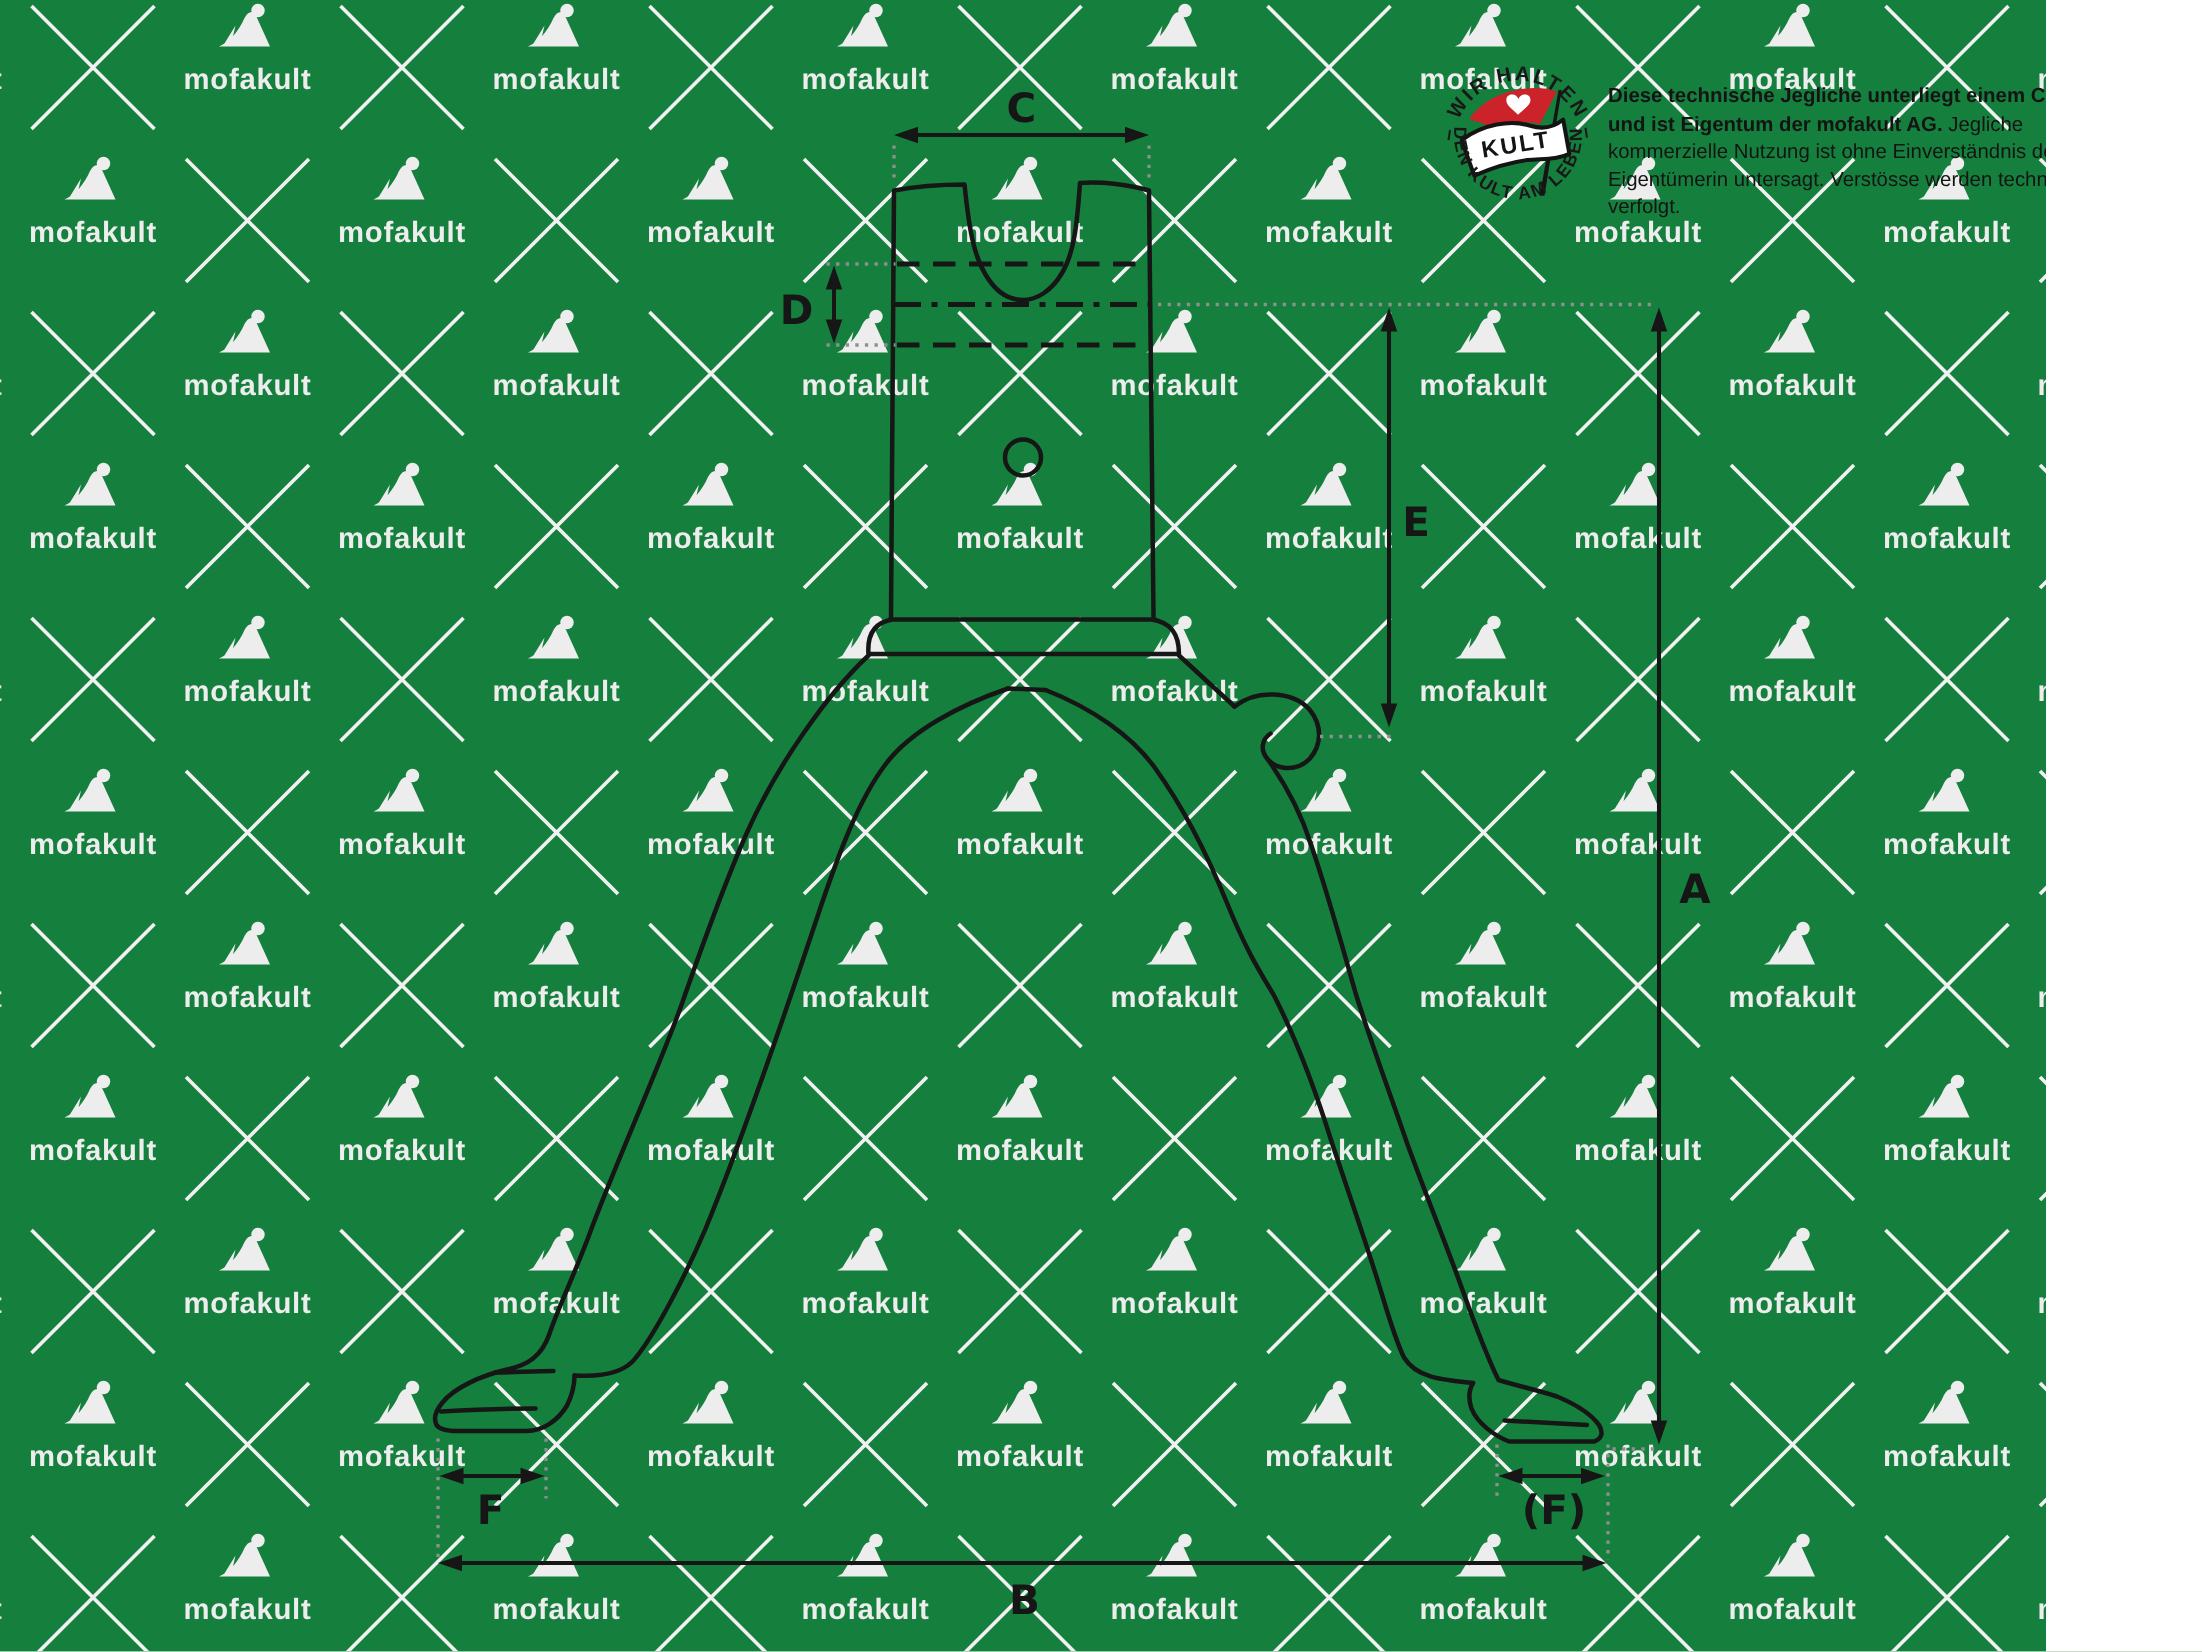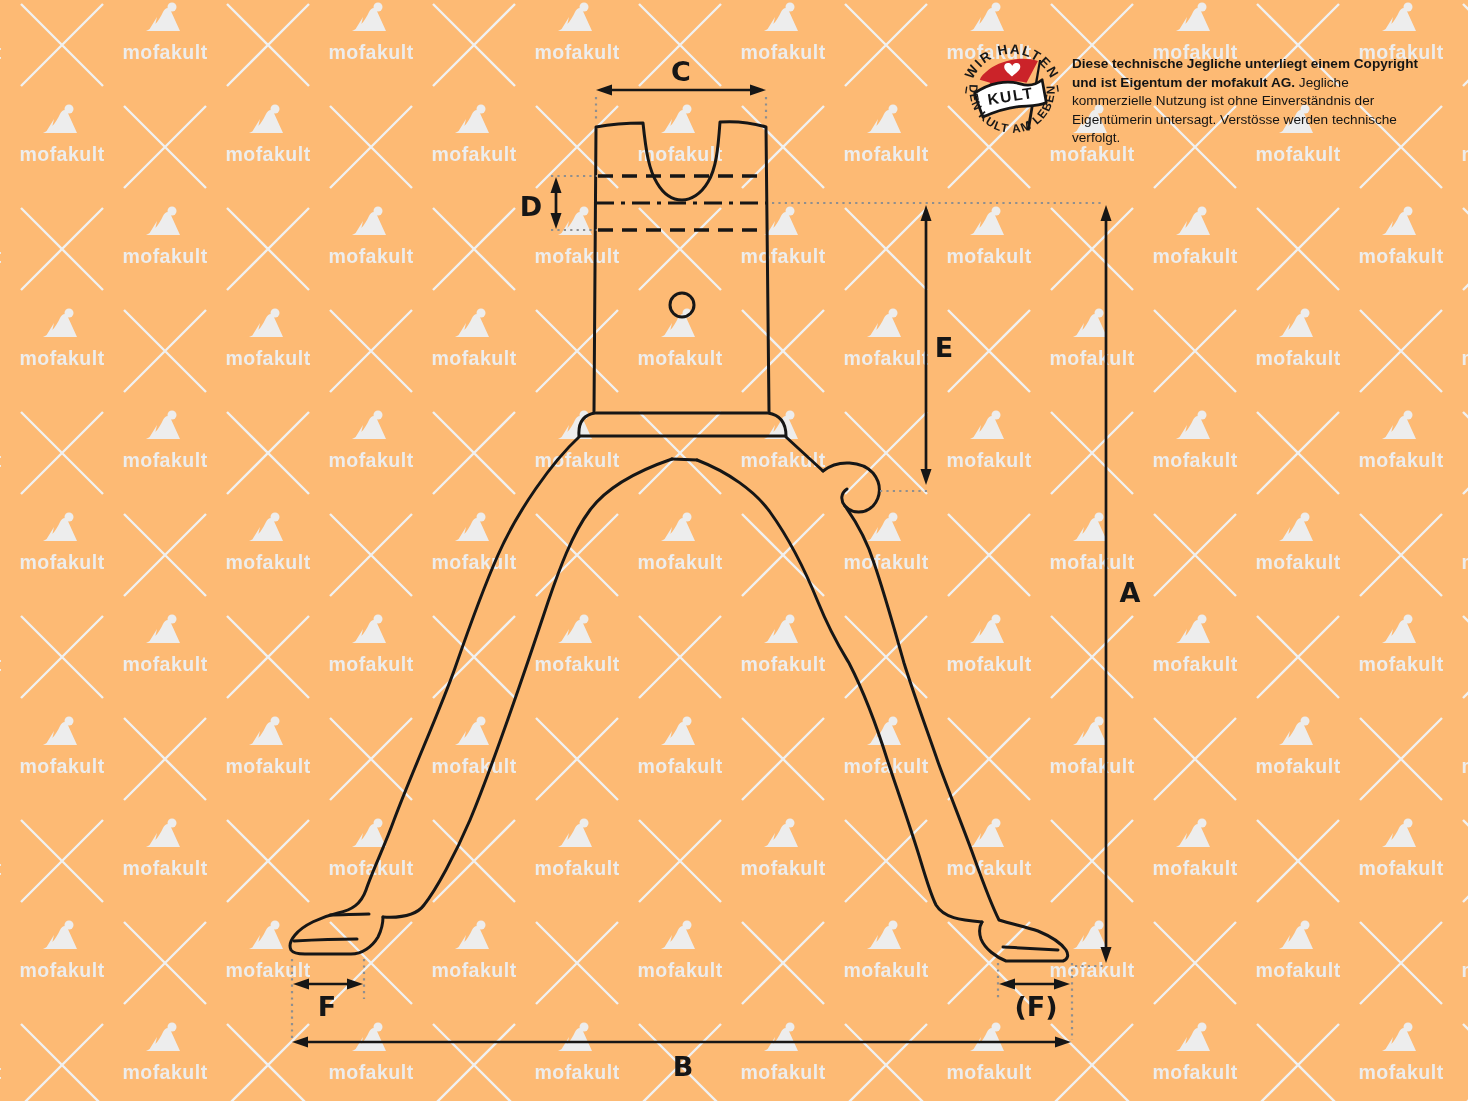--- a/index.html
+++ b/index.html
@@ -1,17 +1,17 @@
 <!DOCTYPE html>
 <html><head>
 <meta charset="utf-8">
 <style>
   html,body{margin:0;padding:0;background:#ffffff;}
   .page{
-    position:relative;width:1468px;height:1101px;background:#fdba74;
+    position:relative;width:1364px;height:1101px;background:#15803d;
     overflow:hidden;font-family:"Liberation Sans",sans-serif;
   }
   .wm-layer{position:absolute;left:0;top:0;width:1468px;height:1101px;}
   .wm-text{font:700 19.5px "Liberation Sans",sans-serif;text-anchor:middle;letter-spacing:.5px;}
   .page-title{
     position:absolute;left:62px;top:52px;font-size:28px;font-weight:700;
     color:#0d0d0d;letter-spacing:-.5px;
   }
   .copyright{
     position:absolute;left:1072px;top:55px;width:356px;

